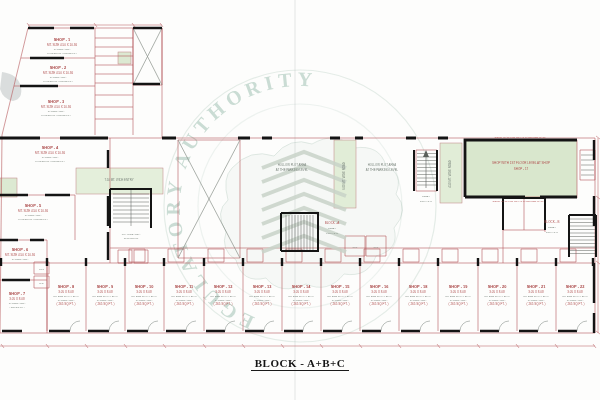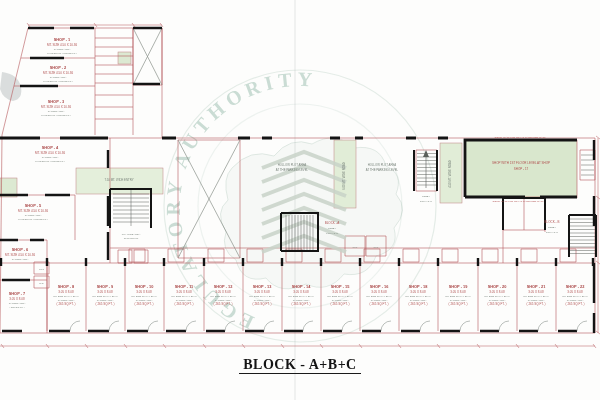--- a/index.html
+++ b/index.html
@@ -8,21 +8,21 @@
   svg{position:absolute;left:0;top:0;}
   svg text{font-family:"Liberation Sans",sans-serif;text-anchor:middle;}
   .wt{font-family:"Liberation Serif",serif;font-weight:700;font-size:20px;
       letter-spacing:5px;fill:rgba(85,145,118,0.30);}
   .r4{font-size:3.9px;fill:#a84343;font-weight:700;}
   .r3{font-size:3.0px;fill:#b05050;}
   .g3{font-size:2.8px;fill:#78827a;}
   .g25{font-size:2.4px;fill:#78827a;}
   .rn{font-size:2.5px;fill:#b05050;}
   #title{position:absolute;left:0;right:0;top:357px;text-align:center;
-         font-family:"Liberation Serif",serif;font-weight:700;font-size:14px;
+         font-family:"Liberation Serif",serif;font-weight:700;font-size:11px;
          color:#141414;letter-spacing:.5px;}
   #title span{border-bottom:1.6px solid #1a1a1a;padding:0 4px 1px 4px;}
 </style>
 </head>
 <body>
 
 <div id="stage">
 <svg width="600" height="400" viewBox="0 0 600 400">
 
   <g>

